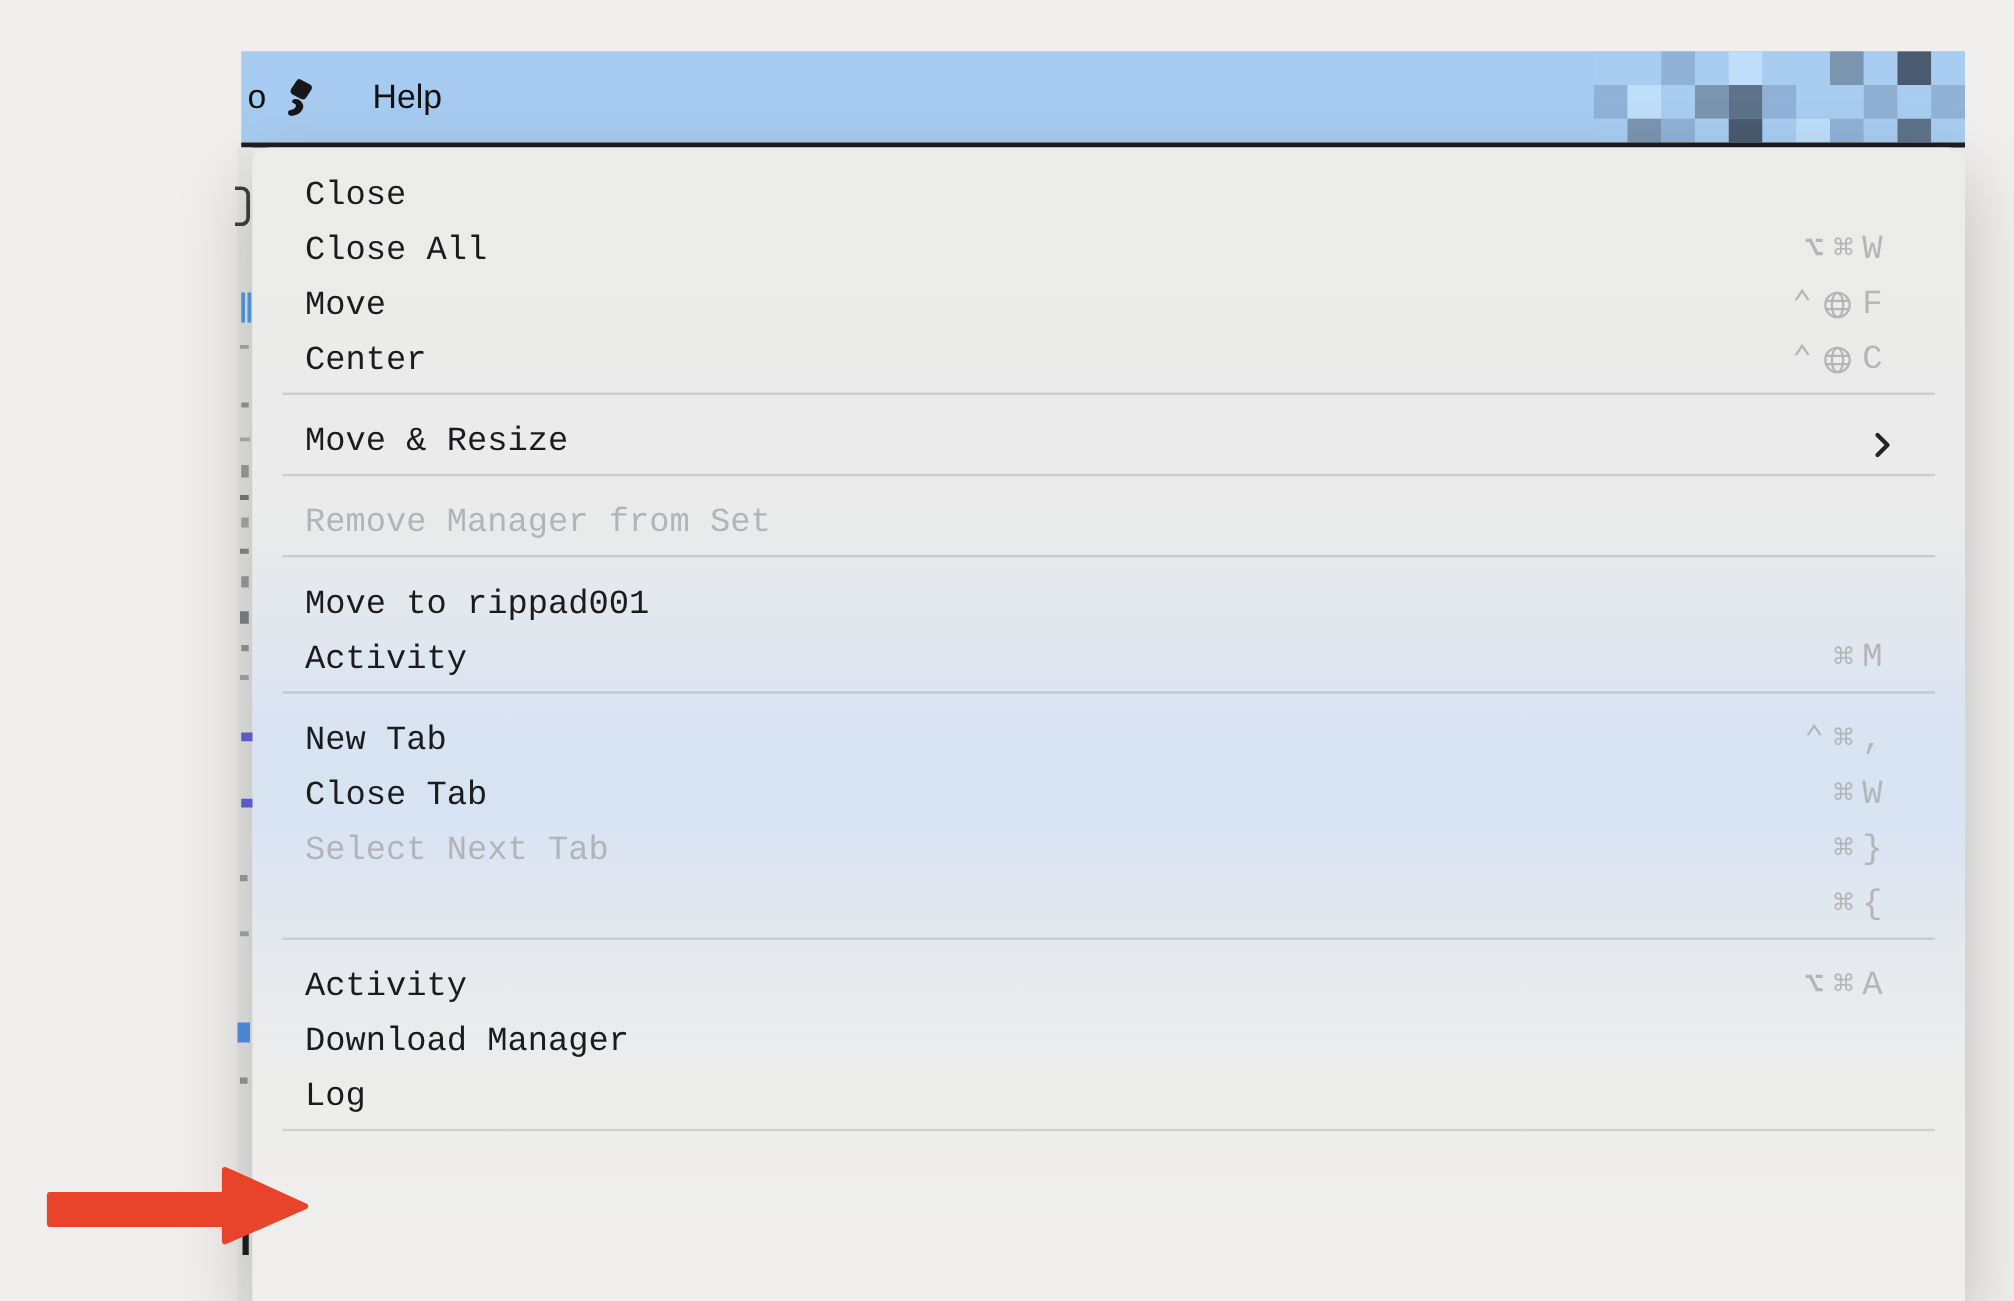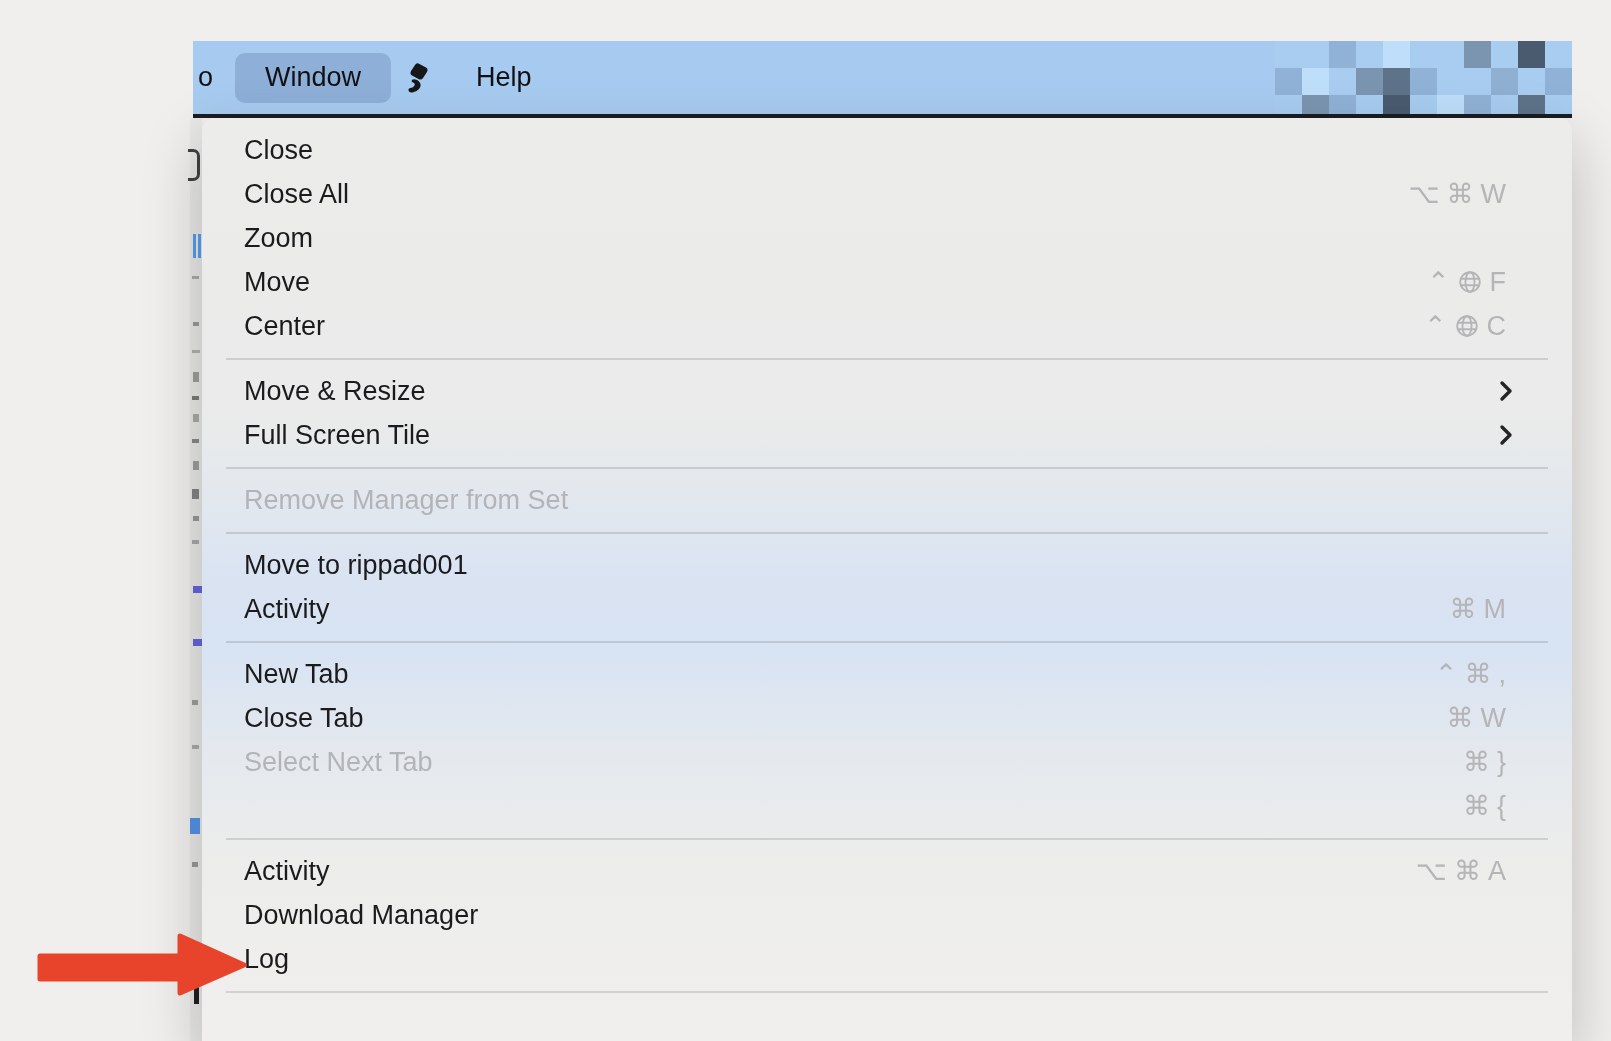--- a/index.html
+++ b/index.html
@@ -47,45 +47,42 @@
   .menu-panel {
     position:absolute; left:202px; top:118px; width:1370px; height:923px;
     border-radius:14px 14px 0 0;
     background:linear-gradient(180deg,
       #ececea 0%, #eaebea 32%, #e1e7ef 43%, #d9e3f2 50%,
       #d8e3f3 58%, #e5e9ee 69%, #ededeb 82%, #f0efed 100%);
     box-shadow:0 22px 60px rgba(0,0,0,.22);
     padding-top:10px;
   }
   .menu-item {
-    height:44px; display:flex; align-items:center;
+    height:44px; display:flex; align-items:flex-end;
     padding:0 66px 0 42px;
-    font-size:27px; color:var(--text,#1b1b1d);
+    font-size:27px; color:var(--text,#1b1b1d);font-family:Liberation Mono, monospace;
   }
   .menu-item.disabled .mi-label { color:var(--muted,#b2b4b8); }
   .mi-label { flex:0 0 auto; }
   .mi-right {
     margin-left:auto; display:flex; align-items:center; gap:7px;
     font-size:27px; color:var(--shortcut,#b5b5b7);
   }
   .sc-globe { width:26px; height:26px; display:block; }
   .mi-chevron { width:16px; height:26px; display:block; margin-right:-8px; }
   .menu-sep { height:21px; display:flex; align-items:center; padding:0 24px 0 24px; }
   .menu-sep .line { width:100%; height:2px; background:rgba(0,0,0,.12); }
   
   .arrow-svg { position:absolute; left:30px; top:885px; width:230px; height:130px; z-index:10; }
 </style>
 </head>
 <body>
 
 <div class="menubar">
   <span class="mb-partial">o</span>
-  <div class="mb-pill">
-    <span>Window</span>
-  </div>
   <span class="mb-glyph">
     <svg width="30" height="34" viewBox="0 0 30 34">
       <path d="M15.5 2.5 L23 6.5 Q25.5 8 24 11 L20 17 Q18.5 19.5 15.5 18 L9 14.5 Q6.5 13 8 10 L12 4 Q13.5 1.5 15.5 2.5 Z" fill="#17171a"></path>
       <path d="M9.5 18.5 Q14 17.5 16.5 21 Q19 24.5 16 28 Q13.5 31 9.5 31.5 Q6 32 5.5 29.5 Q5 27.5 7.5 27 Q10.5 26.5 11.5 24.5 Q12.5 22.5 10 21.5 Q7.5 20.5 9.5 18.5 Z" fill="#17171a"></path>
     </svg>
   </span>
   <span class="mb-help">Help</span>
   <div class="redaction" id="redaction">
       <div style="background: rgb(168, 205, 241);"></div>
       <div style="background: rgb(168, 205, 241);"></div>
@@ -134,24 +131,20 @@
     </div>
     <div class="menu-item">
       <span class="mi-label">Close All</span>
       <span class="mi-right">
         <span>⌥</span>
         <span>⌘</span>
         <span>W</span>
       </span>
     </div>
     <div class="menu-item">
-      <span class="mi-label">Zoom</span>
-      <span class="mi-right"></span>
-    </div>
-    <div class="menu-item">
       <span class="mi-label">Move</span>
       <span class="mi-right">
         <span>⌃</span>
         <svg class="sc-globe" viewBox="0 0 24 24" fill="none" stroke="#b5b5b7" stroke-width="1.7">
           <circle cx="12" cy="12" r="9"></circle>
           <ellipse cx="12" cy="12" rx="4.2" ry="9"></ellipse>
           <path d="M3.4 9h17.2M3.4 15h17.2"></path>
         </svg>
         <span>F</span>
       </span>
@@ -166,28 +159,20 @@
           <path d="M3.4 9h17.2M3.4 15h17.2"></path>
         </svg>
         <span>C</span>
       </span>
     </div>
     <div class="menu-sep">
       <div class="line"></div>
     </div>
     <div class="menu-item">
       <span class="mi-label">Move &amp; Resize</span>
-      <span class="mi-right">
-        <svg class="mi-chevron" viewBox="0 0 16 26" fill="none" stroke="#242426" stroke-width="3.4" stroke-linecap="round" stroke-linejoin="round">
-          <polyline points="4,5 12,13 4,21"></polyline>
-        </svg>
-      </span>
-    </div>
-    <div class="menu-item">
-      <span class="mi-label">Full Screen Tile</span>
       <span class="mi-right">
         <svg class="mi-chevron" viewBox="0 0 16 26" fill="none" stroke="#242426" stroke-width="3.4" stroke-linecap="round" stroke-linejoin="round">
           <polyline points="4,5 12,13 4,21"></polyline>
         </svg>
       </span>
     </div>
     <div class="menu-sep">
       <div class="line"></div>
     </div>
     <div class="menu-item disabled">

